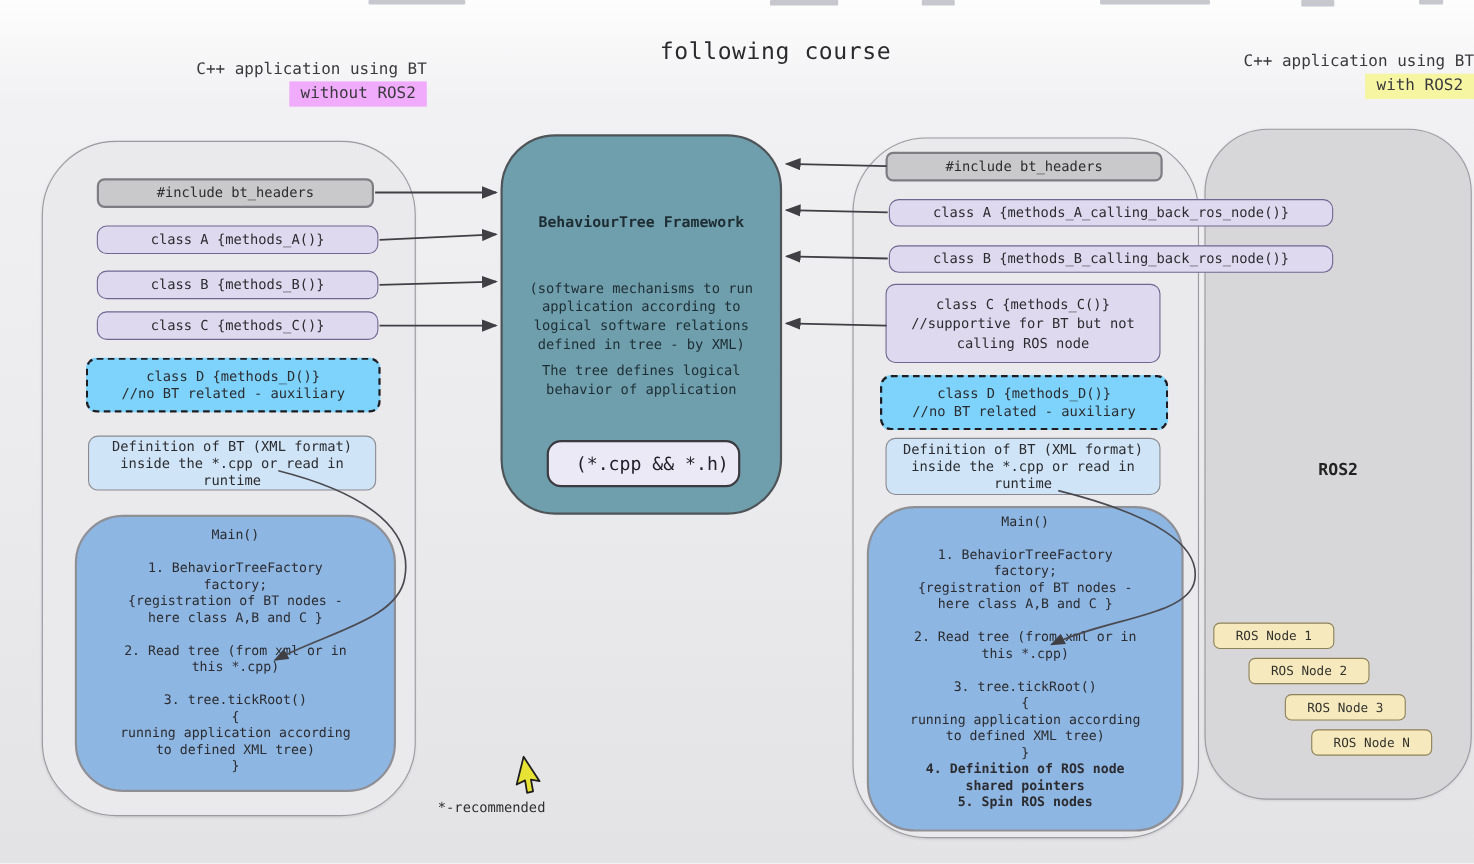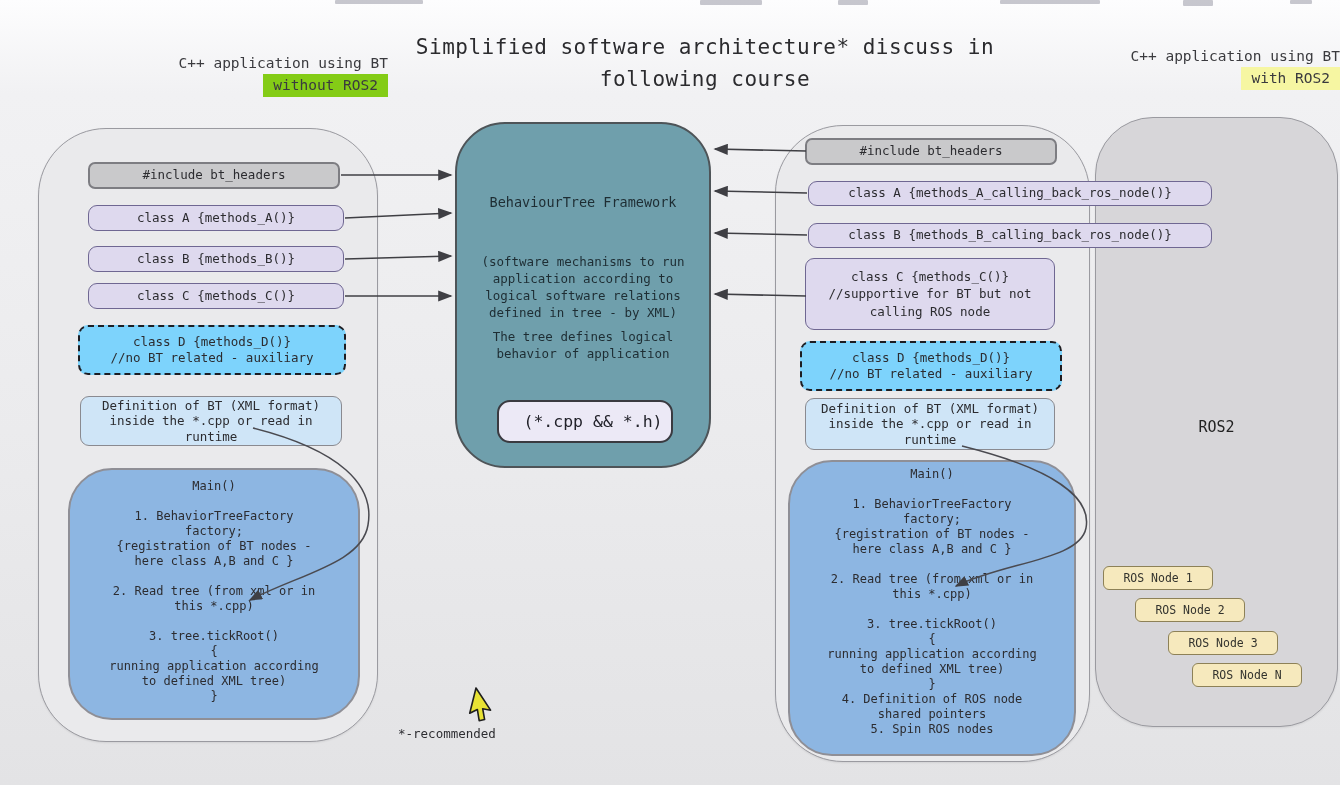--- a/index.html
+++ b/index.html
@@ -45,44 +45,43 @@
     color:#1e2d33;
   }
   .files-box {
     position:absolute; background:#ece9f6; border:2px solid #3a3a40; border-radius:13px;
     display:flex; align-items:center; justify-content:center; font-size:16.5px; color:#22222a;
   }
   .rosnode {
     position:absolute; background:#f6e9bd; border:1.5px solid #8d8157; border-radius:6px;
     display:flex; align-items:center; justify-content:center; font-size:11.5px; color:#33332e; z-index:3;
   }
-  .bold { font-weight:normal; }
+  .bold { font-weight:bold; }
   svg.overlay { position:absolute; inset:0; z-index:4; pointer-events:none; }
   .footnote { font-size:12.5px; color:#2e2e32; }
 </style>
 </head>
 <body>
 
 <div class="stage">
 
   <div class="top-mark" style="left:335px;width:88px;height:4px;"></div>
   <div class="top-mark" style="left:700px;width:62px;height:5px;"></div>
   <div class="top-mark" style="left:838px;width:30px;height:5px;"></div>
   <div class="top-mark" style="left:1000px;width:100px;height:4px;"></div>
   <div class="top-mark" style="left:1183px;width:30px;height:6px;"></div>
   <div class="top-mark" style="left:1290px;width:22px;height:4px;"></div>
 
   <div class="abs title" style="left:360px; top:32px; width:690px;">
-    <div>Simplified software architecture* discuss in</div>
     <div>following course</div>
   </div>
 
   <div class="abs col-header" style="left:78px; top:52px; width:310px;">
     <div>C++ application using BT</div>
-    <span class="hl" style="background:#84cc16;">without ROS2</span>
+    <span class="hl" style="background:#f0abfc;">without ROS2</span>
   </div>
 
   <div class="abs col-header" style="left:1048px; top:45px; width:292px;">
     <div>C++ application using BT</div>
     <span class="hl" style="background:#f6f6a2;">with ROS2</span>
   </div>
 
   <div class="container-rounded" style="left:38px; top:128px; width:340px; height:614px;"></div>
 
   <div class="node-box include" style="left:88px; top:162px; width:252px; height:27px;">#include bt_headers</div>

